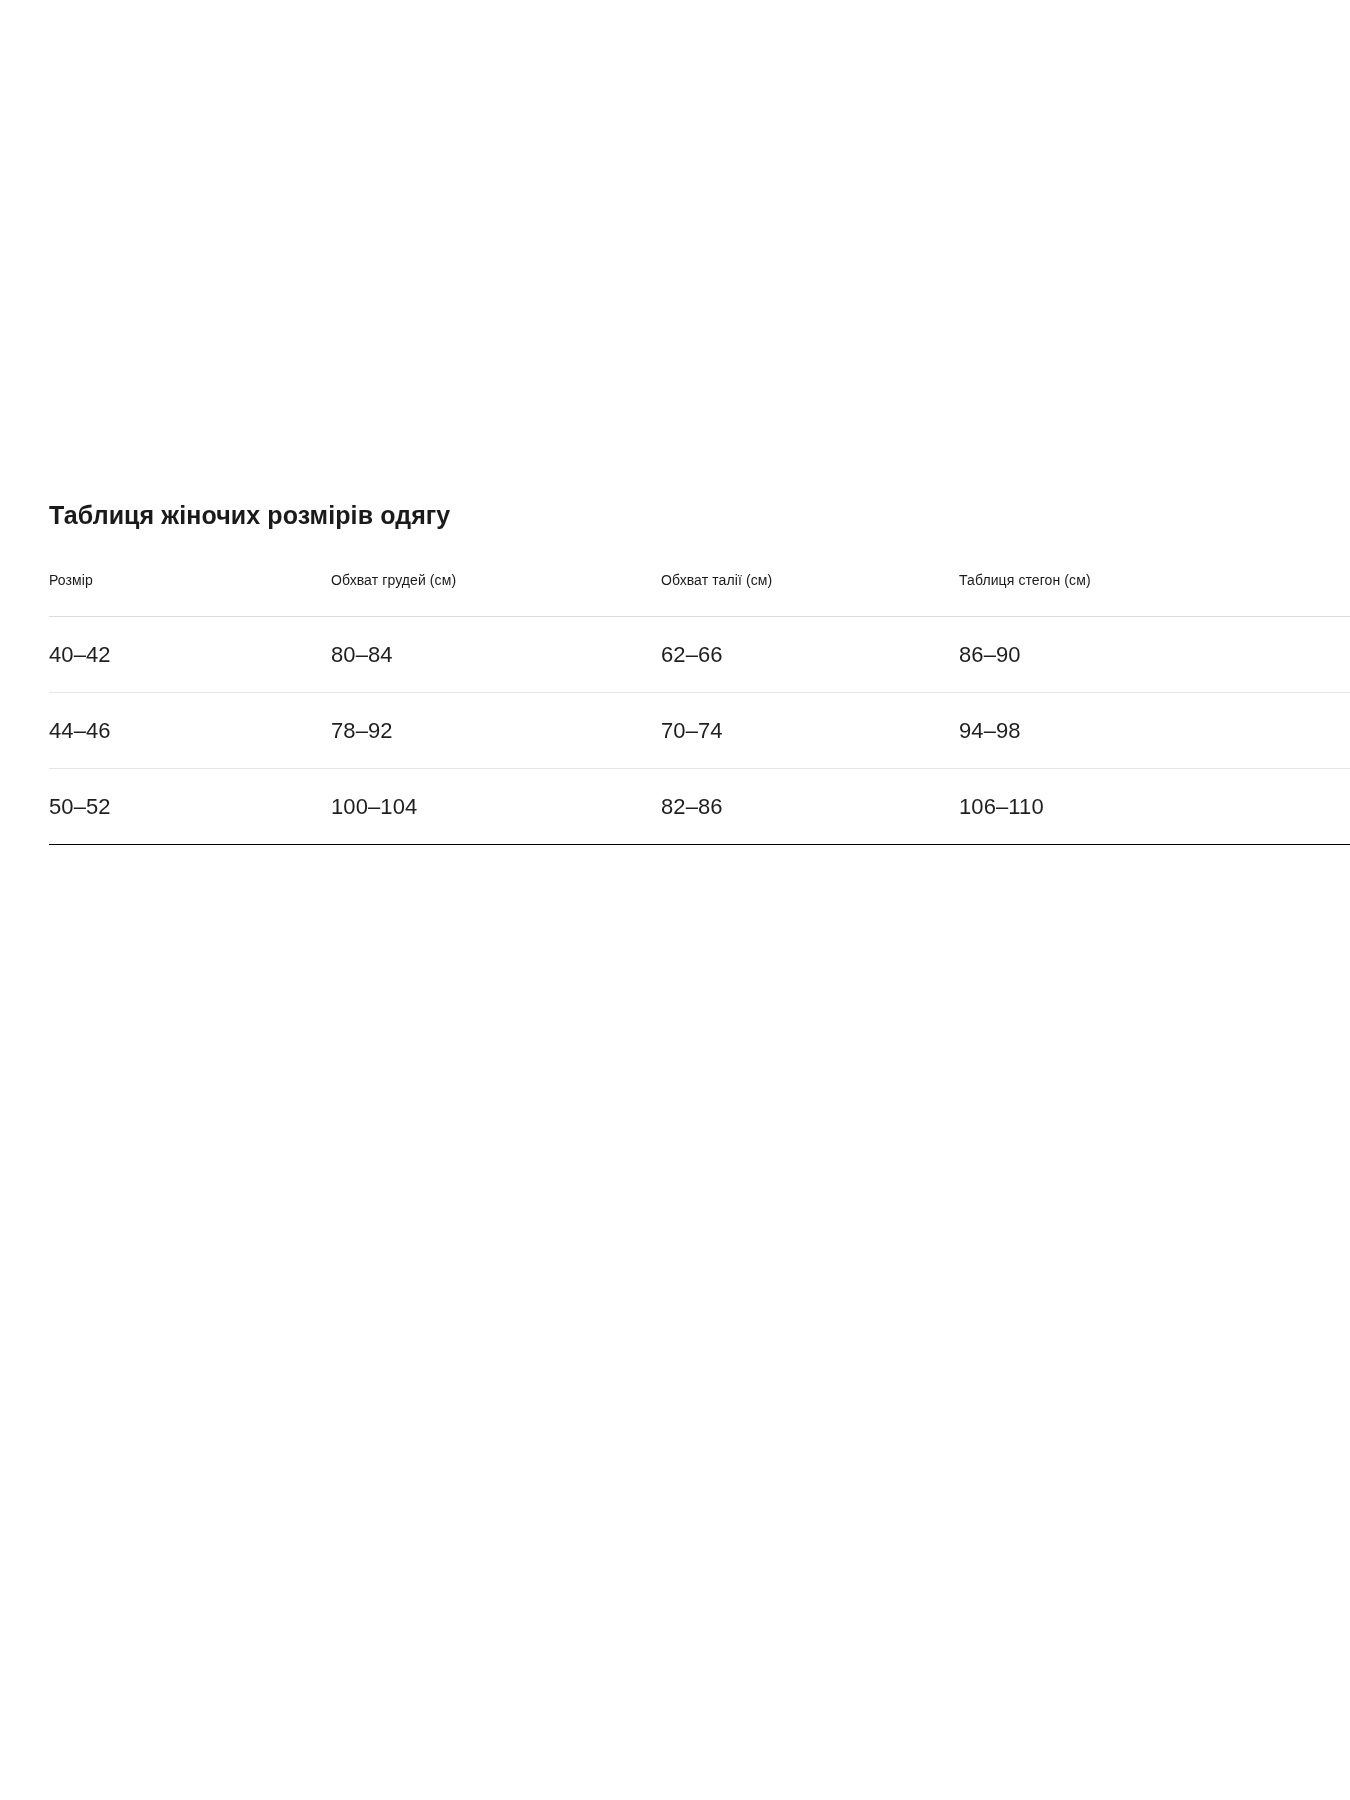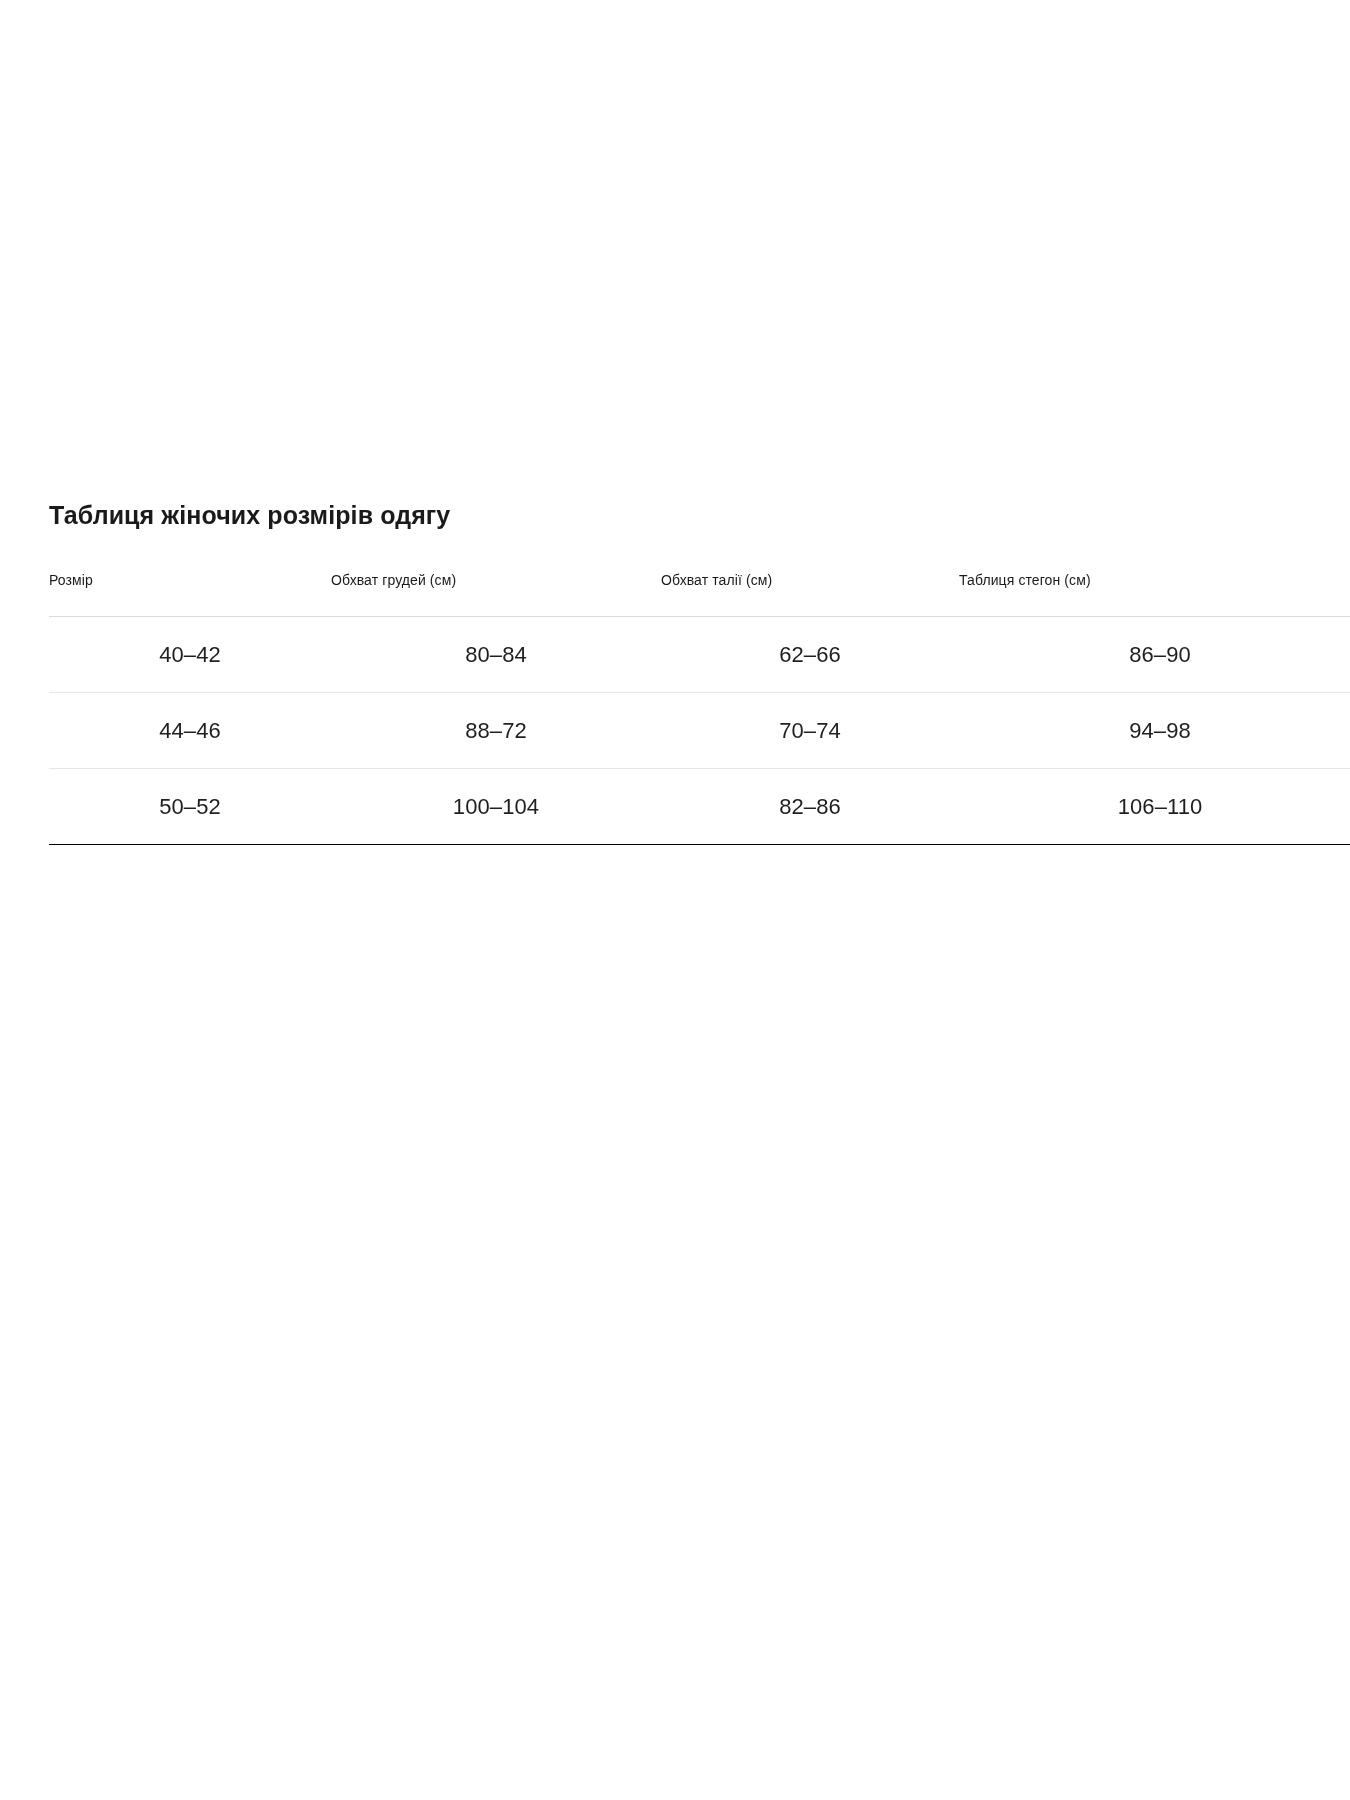--- a/index.html
+++ b/index.html
@@ -53,21 +53,21 @@
     text-align: left;
     font-size: 14px;
     font-weight: normal;
     color: #1a1a1a;
     padding: 0 0 28px 0;
     border-bottom: 1px solid #dcdcdc;
     letter-spacing: 0.1px;
   }
 
   table.size-table td {
-    text-align: center;
+    text-align: left;
     font-size: 22px;
     font-weight: normal;
     color: #1f1f1f;
     padding: 25px 0 24px 0;
     border-bottom: 1px solid #e6e6e6;
     letter-spacing: 0.1px;
   }
 
   table.size-table tbody tr:last-child td {
     border-bottom: 1px solid #000000;
@@ -98,21 +98,21 @@
       </thead>
       <tbody>
         <tr>
           <td>40–42</td>
           <td>80–84</td>
           <td>62–66</td>
           <td>86–90</td>
         </tr>
         <tr>
           <td>44–46</td>
-          <td>88–72</td>
+          <td>78–92</td>
           <td>70–74</td>
           <td>94–98</td>
         </tr>
         <tr>
           <td>50–52</td>
           <td>100–104</td>
           <td>82–86</td>
           <td>106–110</td>
         </tr>
       </tbody>

